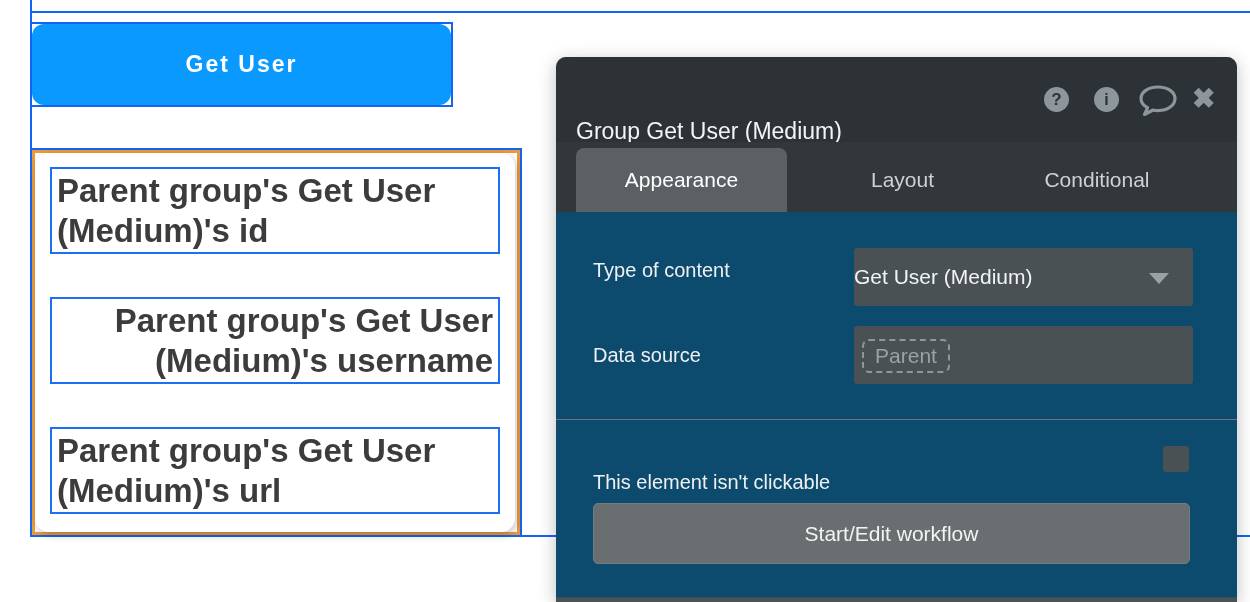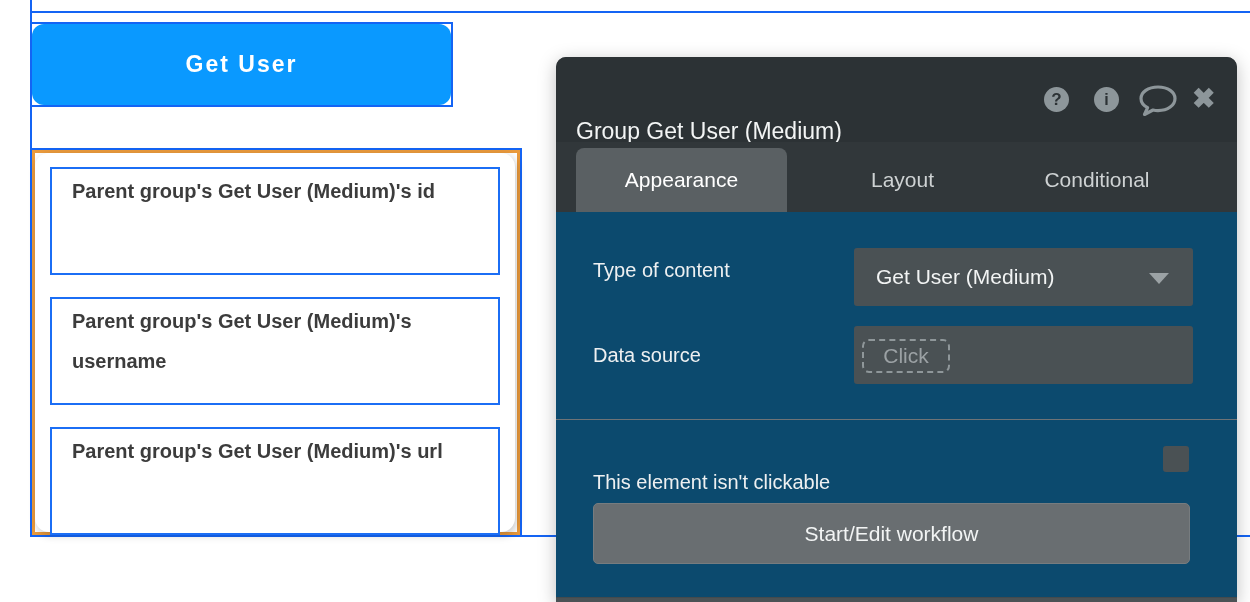--- a/index.html
+++ b/index.html
@@ -22,25 +22,25 @@
                      display:flex; align-items:center; justify-content:center; }
 
   #group-sel-rect   { position:absolute; left:30px; top:148px; width:492px; height:389px;
                       border:2px solid #1464f4; }
   #group-hover-rect { position:absolute; left:32px; top:150px; width:488px; height:385px;
                       border:3px solid #ea9a3c; }
   #group-card { position:absolute; left:35px; top:153px; width:480px; height:379px;
                 background:#ffffff; border-radius:14px;
                 box-shadow:2px 3px 8px rgba(0,0,0,0.22); }
 
-  .canvas-text { position:absolute; left:50px; width:450px; height:108px;
+  .canvas-text { position:absolute; left:50px; width:450px; height:87px;
                  border:2px solid #1b6ef5; color:#3c3c3c; font-weight:700;
-                 font-size:20px; line-height:40px; padding:2px 20px; background:#ffffff; }
+                 font-size:33px; line-height:40px; padding:2px 5px; background:#ffffff; }
   #canvas-text-id       { top:167px; }
-  #canvas-text-username { top:297px; }
+  #canvas-text-username { top:297px;text-align:right; }
   #canvas-text-url      { top:427px; }
 
   
   #panel { position:absolute; left:556px; top:57px; width:681px; height:545px;
            border-radius:10px 10px 0 0; background:#5a6063; overflow:hidden;
            box-shadow:0 4px 18px rgba(0,0,0,0.25); }
 
   #panel-header { position:absolute; left:0; top:0; width:100%; height:85px;
                   background:#2c3235; }
   #panel-title  { position:absolute; left:20px; top:0; height:85px; display:flex;
@@ -64,21 +64,21 @@
 
   #panel-body { position:absolute; left:0; top:155px; width:100%; height:390px;
                 background:#0c4a6e; color:#eef0f1; font-size:20px; }
 
   .field-label { position:absolute; left:37px; }
   #type-of-content-label { top:208px; }
   #data-source-label     { top:287px; }
 
   #type-of-content-dropdown { position:absolute; left:298px; top:36px; width:339px; height:58px;
                               background:#4a5154; border-radius:3px; cursor:pointer;
-                              display:flex; align-items:center; padding-left:22px;
+                              display:flex; align-items:center; 
                               color:#f2f4f4; font-size:21px; }
   #dropdown-caret { position:absolute; right:24px; top:25px; width:0; height:0;
                     border-left:10px solid transparent; border-right:10px solid transparent;
                     border-top:11px solid #9ba2a5; }
 
   #data-source-field { position:absolute; left:298px; top:114px; width:339px; height:58px;
                        background:#4a5154; border-radius:3px; cursor:pointer; }
   #data-source-click-chip { position:absolute; left:8px; top:13px; width:88px; height:34px;
                             border:2px dashed #8f979a; border-radius:7px; color:#9ba1a4;
                             font-size:21px; display:flex; align-items:center; justify-content:center; }
@@ -143,21 +143,21 @@
   <div id="panel-body">
 
     <div id="type-of-content-label" class="field-label" style="top:47px;">Type of content</div>
     <div id="type-of-content-dropdown">
       <span>Get User (Medium)</span>
       <span id="dropdown-caret"></span>
     </div>
 
     <div id="data-source-label" class="field-label" style="top:132px;">Data source</div>
     <div id="data-source-field">
-      <div id="data-source-click-chip">Click</div>
+      <div id="data-source-click-chip">Parent</div>
     </div>
 
     <div id="section-divider"></div>
 
     <div id="clickable-label" class="field-label" style="top:235px;margin-top:24px;">This element isn't clickable</div>
     <div id="clickable-checkbox"></div>
 
     <div id="workflow-button">Start/Edit workflow</div>
 
     <div id="panel-bottom-strip"></div>

